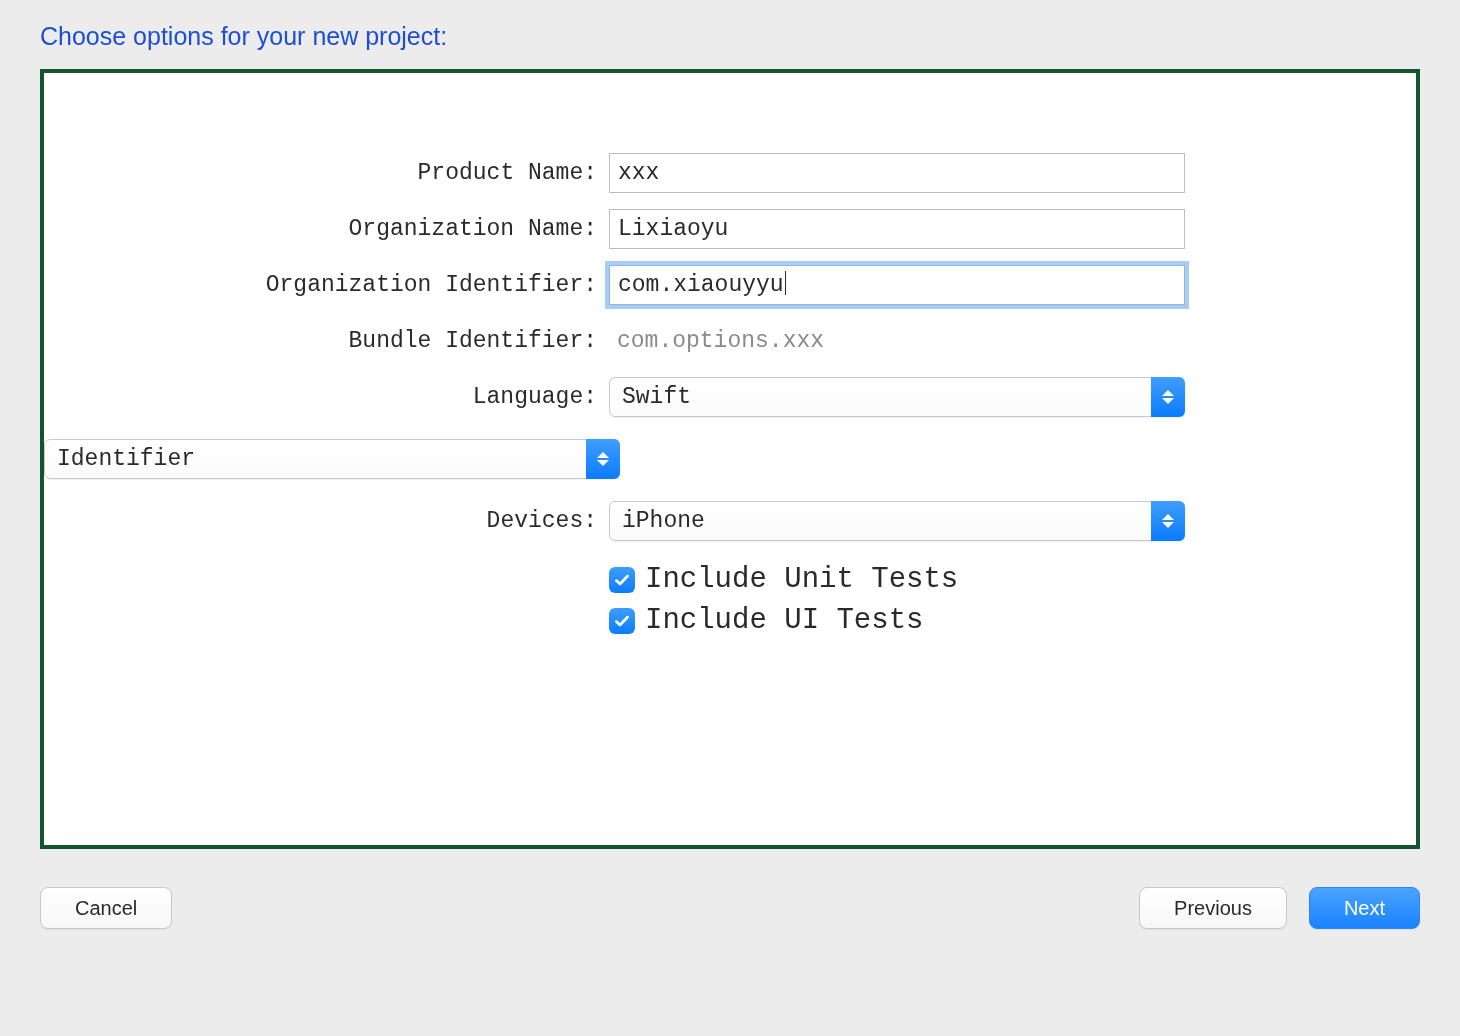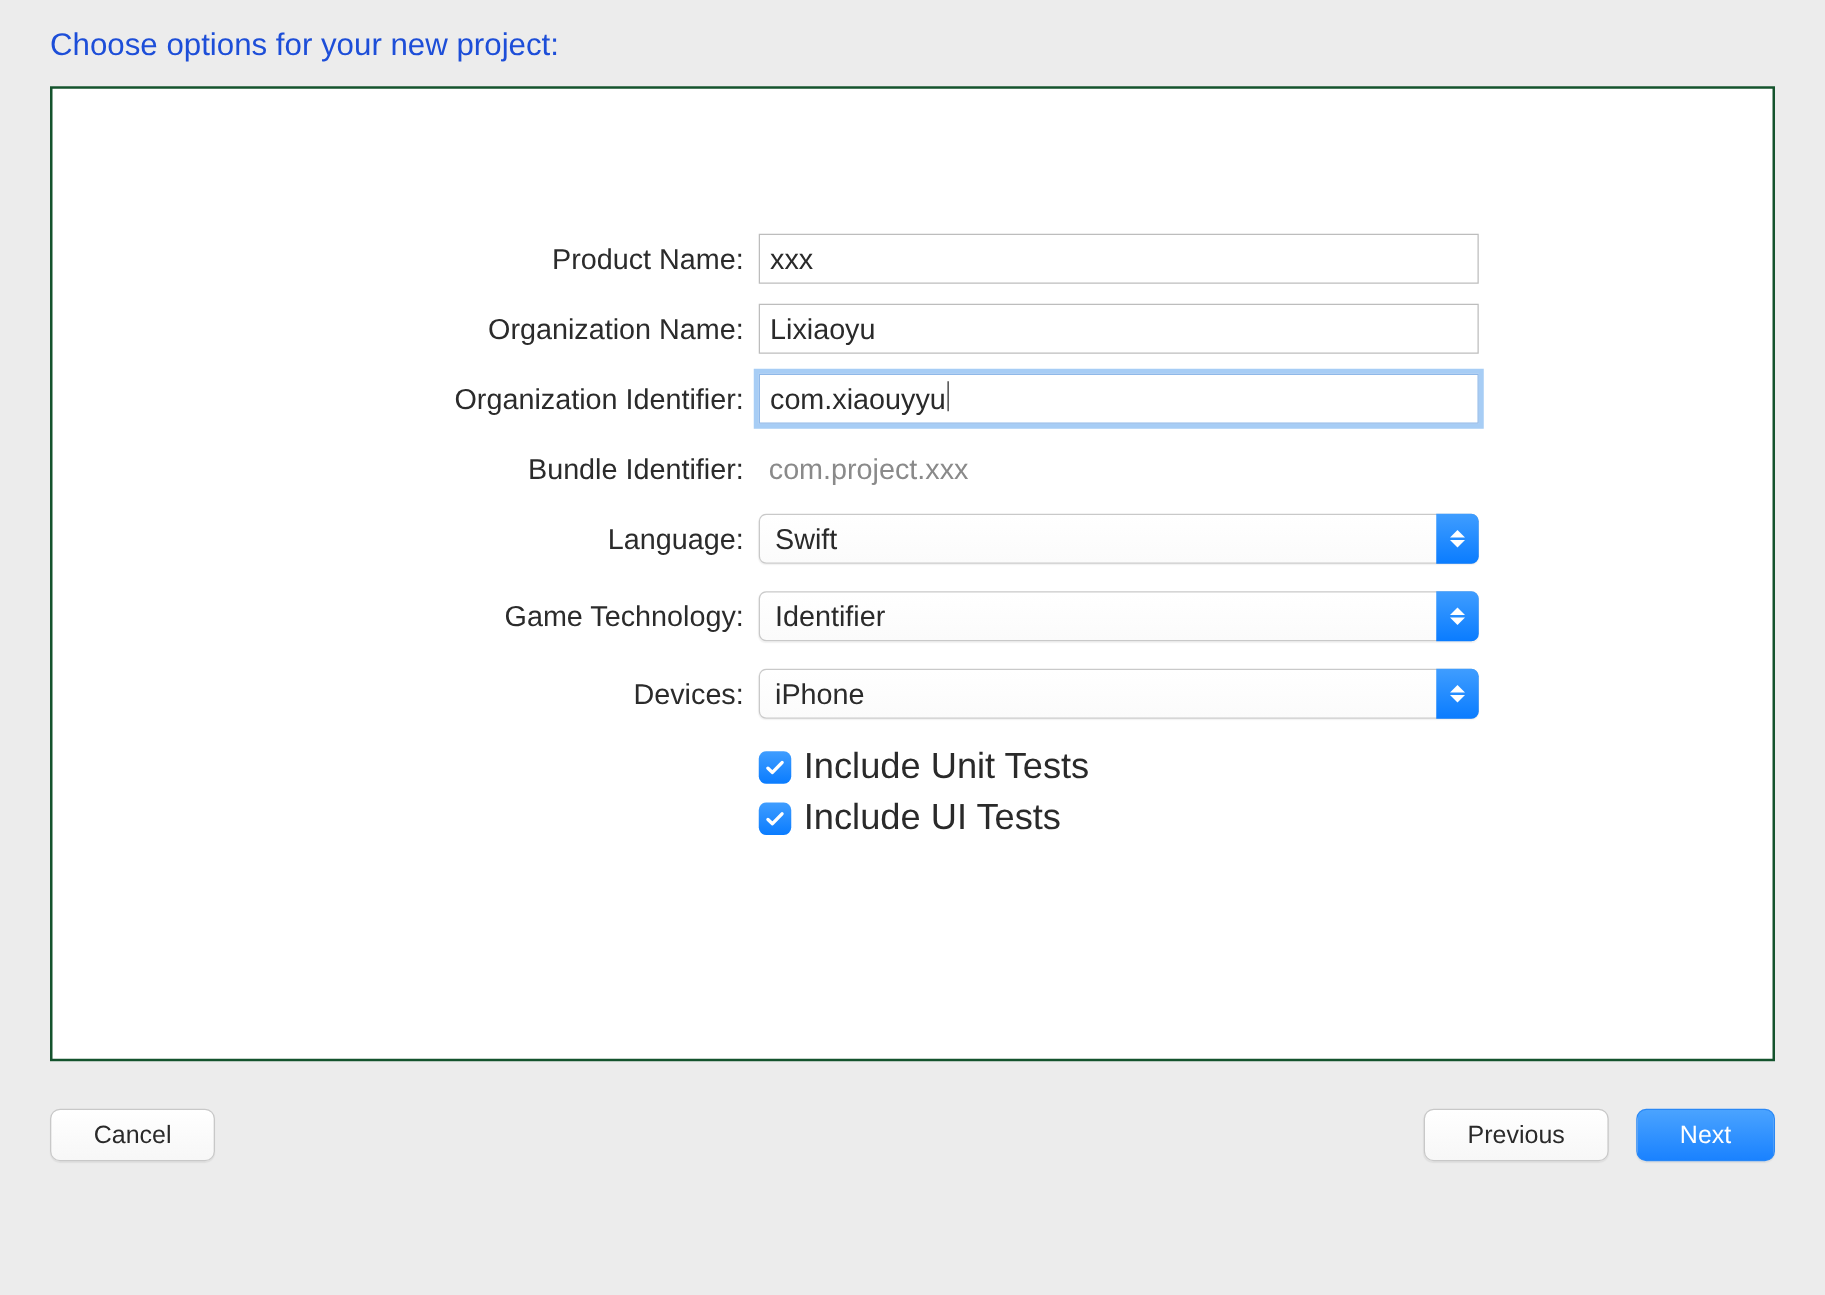--- a/index.html
+++ b/index.html
@@ -17,23 +17,24 @@
       color: #2a2a2a;
     }
     .title {
       font-size: 25px;
       font-weight: 400;
       margin-bottom: 18px;
       color: #1d4ed8;
     }
     .panel {
       background: #ffffff;
-      border: 2px solid #14532d;
+      border: 4px solid #14532d;
       height: 780px;
-      padding-top: 116px;
+      padding-top: 80px;
+      font-family: Liberation Mono, monospace;
     }
     .form {
       width: 100%;
     }
     .row {
       display: flex;
       align-items: center;
       margin-bottom: 16px;
     }
     .label {
@@ -208,39 +209,38 @@
         <div class="text-input focused" style="display:flex;align-items:center;">
           <span>com.xiaouyyu</span>
             <span class="caret"></span>
         </div>
       </div>
     </div>
 
     <div class="row">
       <div class="label">Bundle Identifier:</div>
       <div class="field">
-        <div class="readonly-value">com.project.xxx</div>
+        <div class="readonly-value">com.options.xxx</div>
       </div>
     </div>
 
     <div class="row select-row">
       <div class="label">Language:</div>
       <div class="field">
         <div class="select-wrap">
           <span class="select-value">Swift</span>
           <div class="select-cap">
             <div class="chev-up"></div>
             <div class="chev-down"></div>
           </div>
         </div>
       </div>
     </div>
 
     <div class="row select-row">
-      <div class="label">Game Technology:</div>
       <div class="field">
         <div class="select-wrap">
           <span class="select-value">Identifier</span>
           <div class="select-cap">
             <div class="chev-up"></div>
             <div class="chev-down"></div>
           </div>
         </div>
       </div>
     </div>

